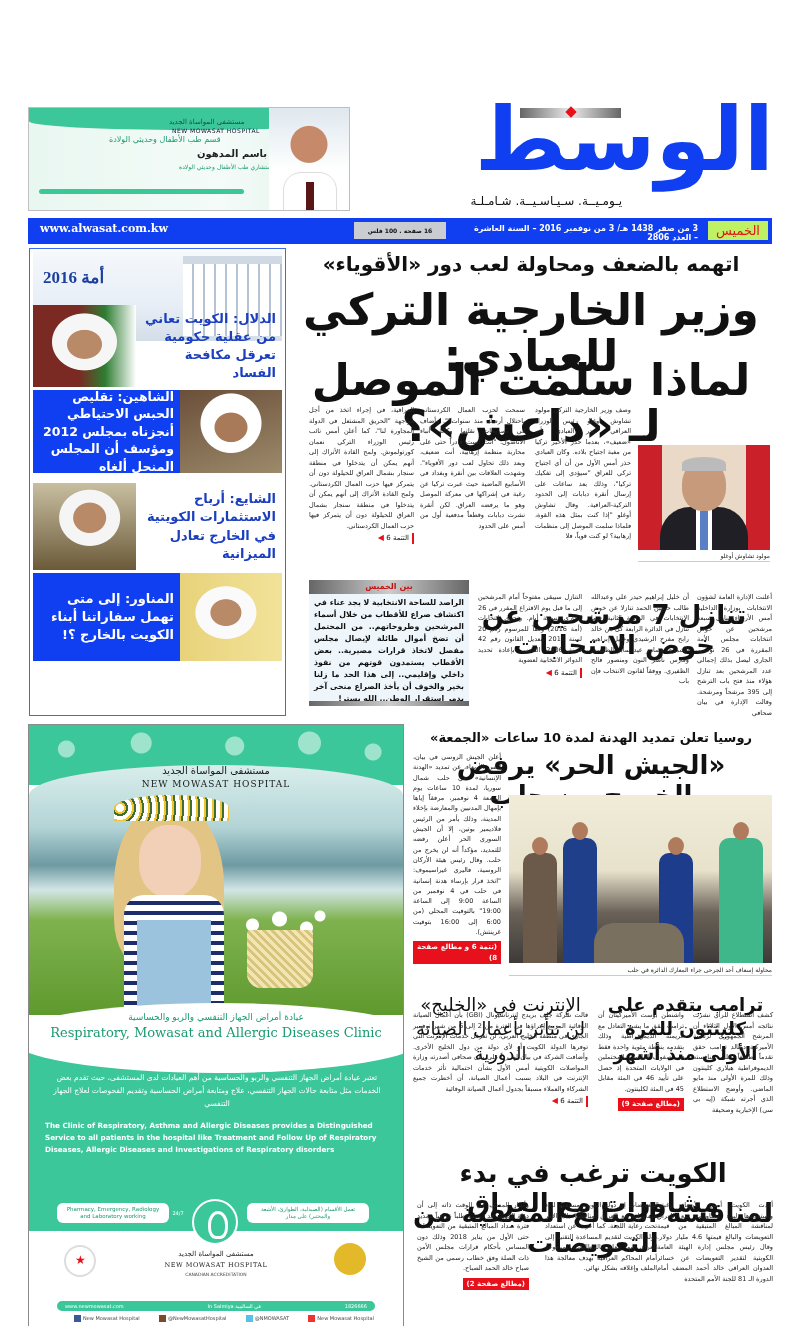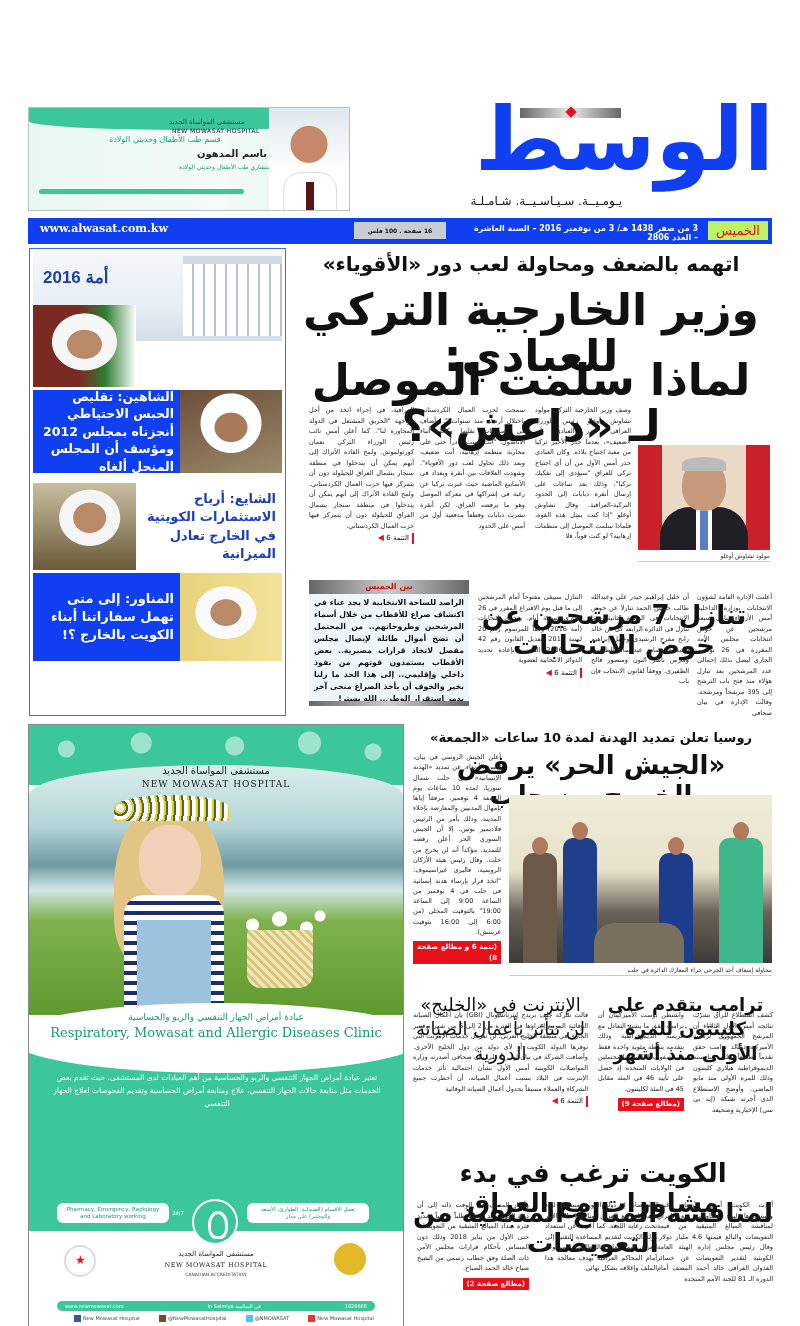--- a/index.html
+++ b/index.html
@@ -27,21 +27,21 @@
 
   #date-bar { left: 28px; top: 178px; width: 744px; height: 26px; background: #0f3ff0; }
   #site-url { left: 40px; top: 182px; font-family: "DejaVu Serif", serif; font-weight: bold; font-size: 11px; color: #fff; }
   #price-box { left: 354px; top: 182px; width: 92px; height: 17px; background: #c9cdd1; font-size: 6px; text-align: center; line-height: 17px; color: #111; font-weight: bold; direction: rtl; }
   #issue-info { left: 470px; top: 184px; width: 228px; font-size: 8px; color: #fff; direction: rtl; text-align: right; font-weight: bold; }
   #day-box { left: 708px; top: 181px; width: 60px; height: 19px; background: #bef264; color: #e8101b; font-size: 13px; direction: rtl; text-align: center; line-height: 19px; }
 
   
   #side-box { left: 29px; top: 208px; width: 257px; height: 468px; border: 1px solid #3a69f5; background: #fff; }
   #umma-banner { left: 33px; top: 211px; width: 249px; height: 90px; background: linear-gradient(180deg,#f5f8fc 0%, #e7eef6 60%, #d4dee8 100%); overflow: hidden; }
-  #umma-banner .title { position: absolute; left: 10px; top: 16px; font-family: Liberation Sans, sans-serif; font-size: 17px; color: #1d3f9e; font-weight: bold; }
+  #umma-banner .title { position: absolute; left: 10px; top: 16px; font-family: Liberation Serif, serif; font-size: 17px; color: #1d3f9e; font-weight: bold; }
   #umma-banner .building { position: absolute; left: 150px; top: 5px; width: 100px; height: 80px; background: repeating-linear-gradient(90deg,#fff 0 9px,#b5c3d4 9px 11px); border-top: 8px solid #cfd9e4; }
   #umma-banner .palm { position: absolute; left: 70px; top: 55px; width: 26px; height: 30px; background: radial-gradient(circle at 50% 20%, #2f5d2f 0 10px, transparent 11px); }
   #umma-banner .palm::after { content:""; position:absolute; left:12px; top:10px; width:2px; height:20px; background:#5a4a32; }
   .story-row { position: absolute; left: 33px; width: 249px; }
   .story-row .photo { position: absolute; top: 0; width: 103px; height: 100%; background: radial-gradient(ellipse at 50% 45%, #a97a5a 0 16px, transparent 17px), radial-gradient(ellipse at 50% 40%, #fff 0 30px, transparent 31px), linear-gradient(160deg,#6b4f3a,#9c8a6a); }
   .story-row .txt { position: absolute; top: 0; height: 100%; display: flex; align-items: center; justify-content: flex-end; padding: 0 6px; direction: rtl; text-align: right; font-weight: bold; font-size: 13px; line-height: 1.4; }
   #story-dallal { top: 305px; height: 82px; }
   #story-dallal .photo { left: 0; background: radial-gradient(ellipse at 50% 48%, #b88a68 0 17px, transparent 18px), radial-gradient(ellipse at 50% 45%, #f6f6f6 0 32px, transparent 33px), linear-gradient(90deg,#7a2a22 0 45%,#2e7d32 70%,#fff 100%); }
   #story-dallal .txt { left: 103px; width: 146px; color: #1b3fbf; }
   #story-shaheen { top: 390px; height: 83px; background: #0f3ff0; }
@@ -177,20 +177,21 @@
 <div id="day-box" class="abs">الخميس</div>
 
 <div id="side-box" class="abs"></div>
 <div id="umma-banner" class="abs">
   <div class="title">أمة 2016</div>
   <div class="palm"></div>
   <div class="building"></div>
 </div>
 <div id="story-dallal" class="story-row">
   <div class="photo"></div>
+  <div class="txt">الدلال: الكويت تعاني من عقلية حكومية تعرقل مكافحة الفساد</div>
 </div>
 <div id="story-shaheen" class="story-row">
   <div class="txt">الشاهين: تقليص الحبس الاحتياطي أنجزناه بمجلس 2012 ومؤسف أن المجلس المنحل ألغاه</div>
   <div class="photo"></div>
 </div>
 <div id="story-shaya" class="story-row">
   <div class="photo"></div>
   <div class="txt">الشايع: أرباح الاستثمارات الكويتية في الخارج تعادل الميزانية</div>
 </div>
 <div id="story-manawer" class="story-row">
@@ -288,20 +289,21 @@
   <div class="crown"></div>
   <div class="shirt"></div>
   <div class="overall"></div>
   <div class="daisies"></div>
   <div class="basket"></div>
   <div class="green"></div>
   <div class="arc"></div>
   <div class="clinic-ar">عيادة أمراض الجهاز التنفسي والربو والحساسية</div>
   <div class="clinic-en">Respiratory, Mowasat and Allergic Diseases Clinic</div>
   <div class="desc-ar">تعتبر عيادة أمراض الجهاز التنفسي والربو والحساسية من أهم العيادات لدى المستشفى، حيث تقدم بعض الخدمات مثل متابعة حالات الجهاز التنفسي، علاج ومتابعة أمراض الحساسية وتقديم الفحوصات لعلاج الجهاز التنفسي</div>
+  <div class="desc-en">The Clinic of Respiratory, Asthma and Allergic Diseases provides a Distinguished Service to all patients in the hospital like Treatment and Follow Up of Respiratory Diseases, Allergic Diseases and Investigations of Respiratory disorders</div>
   <div class="lower-green"></div>
   <div class="pill pill-en">Pharmacy, Emergency, Radiology and Laboratory working</div>
   <div class="badge24" style="left:142px;">24/7</div>
   <div class="badge24" style="left:220px;">24/7</div>
   <div class="pill pill-ar">تعمل الأقسام (الصيدلية، الطوارئ، الأشعة والمختبر) على مدار</div>
   <div class="logo-circle"></div>
   <div class="seal-left"></div>
   <div class="seal-right"></div>
   <div class="name-ar">مستشفى المواساة الجديد</div>
   <div class="name-en">NEW MOWASAT HOSPITAL</div>

